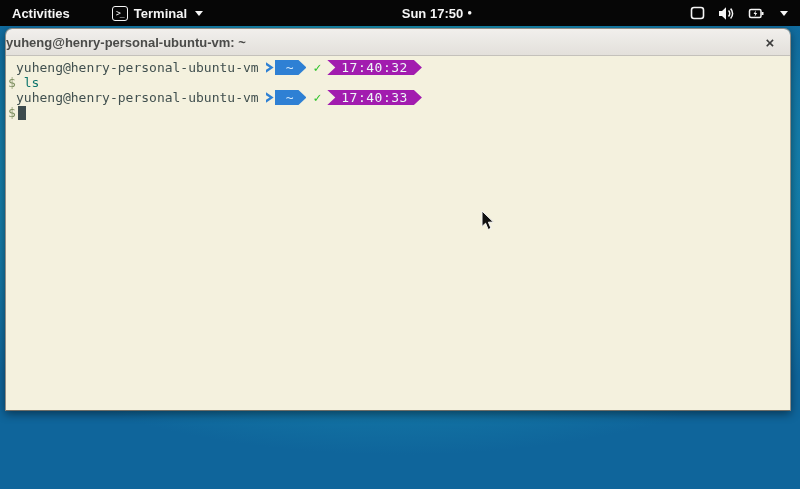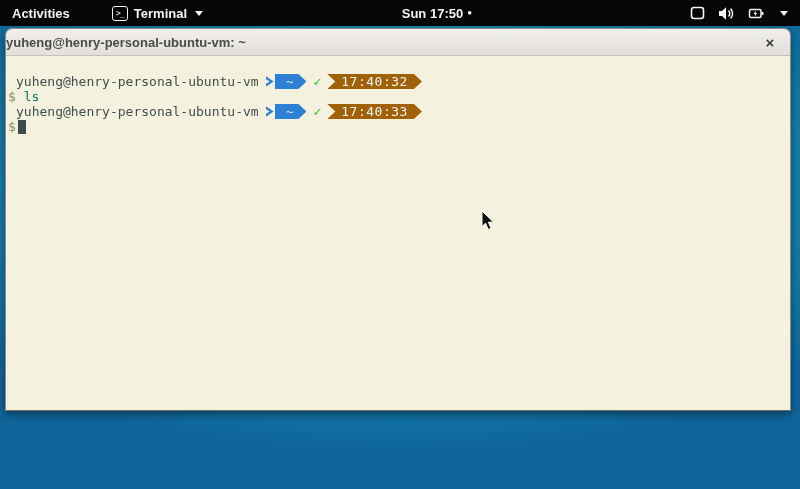--- a/index.html
+++ b/index.html
@@ -47,38 +47,38 @@
     border-radius:6px 6px 0 0;
     display:flex; align-items:center; justify-content:flex-start;
     font-size:13px; font-weight:700; color:#4b4b49; position:relative;
   }
   .close-btn {
     position:absolute; right:8px; top:0; width:24px; height:26px;
     display:flex; align-items:center; justify-content:center;
     font-size:15px; font-weight:700; color:#3c3c3c; cursor:default;
   }
   .term-body {
-    flex:1; background:#f4f1de; padding:18px 0 0 2px;
+    flex:1; background:#f4f1de; padding:4px 0 0 2px;
     font-family:"DejaVu Sans Mono","Liberation Mono",monospace;
     font-size:13px; line-height:15px; color:#41504f;
     border-radius:0 0 0 0; overflow:hidden;
   }
   .trow { height:15px; display:flex; align-items:center; white-space:pre; }
   .prompt-row { padding-left:8px; }
 
   .p-user { color:#41504f; }
   .pl-lead { width:8px; height:11px; margin-left:7px; background:#2e80d4;
     clip-path:polygon(0 0, 100% 50%, 0 100%, 0 72%, 4px 50%, 0 28%); }
   .pl-seg { height:15px; display:inline-flex; align-items:center; color:#cfe6fa; }
   .pl-blue {
     background:#2e80d4; padding:0 13px 0 11px; margin-left:1px;
     clip-path:polygon(0 0, calc(100% - 8px) 0, 100% 50%, calc(100% - 8px) 100%, 0 100%);
   }
   .pl-dark {
-    background:#a16207; color:#eef6f7; padding:0 14px 0 14px; margin-left:6px; letter-spacing:0.5px;
+    background:#a21caf; color:#eef6f7; padding:0 14px 0 14px; margin-left:6px; letter-spacing:0.5px;
     clip-path:polygon(0 0, calc(100% - 8px) 0, 100% 50%, calc(100% - 8px) 100%, 0 100%, 8px 50%);
   }
   .check { color:#2fc32b; margin-left:7px; font-weight:700; }
 
   .dollar { color:#7d8f60; }
   .cmd { color:#0f766e; }
   .ls-row { display:flex; }
   .ls-row span { margin-right:15.7px; color:#2da3a8; }
   .cursor-block { display:inline-block; width:8px; height:14px; background:#3d4b4d; margin-left:2px; }
 

